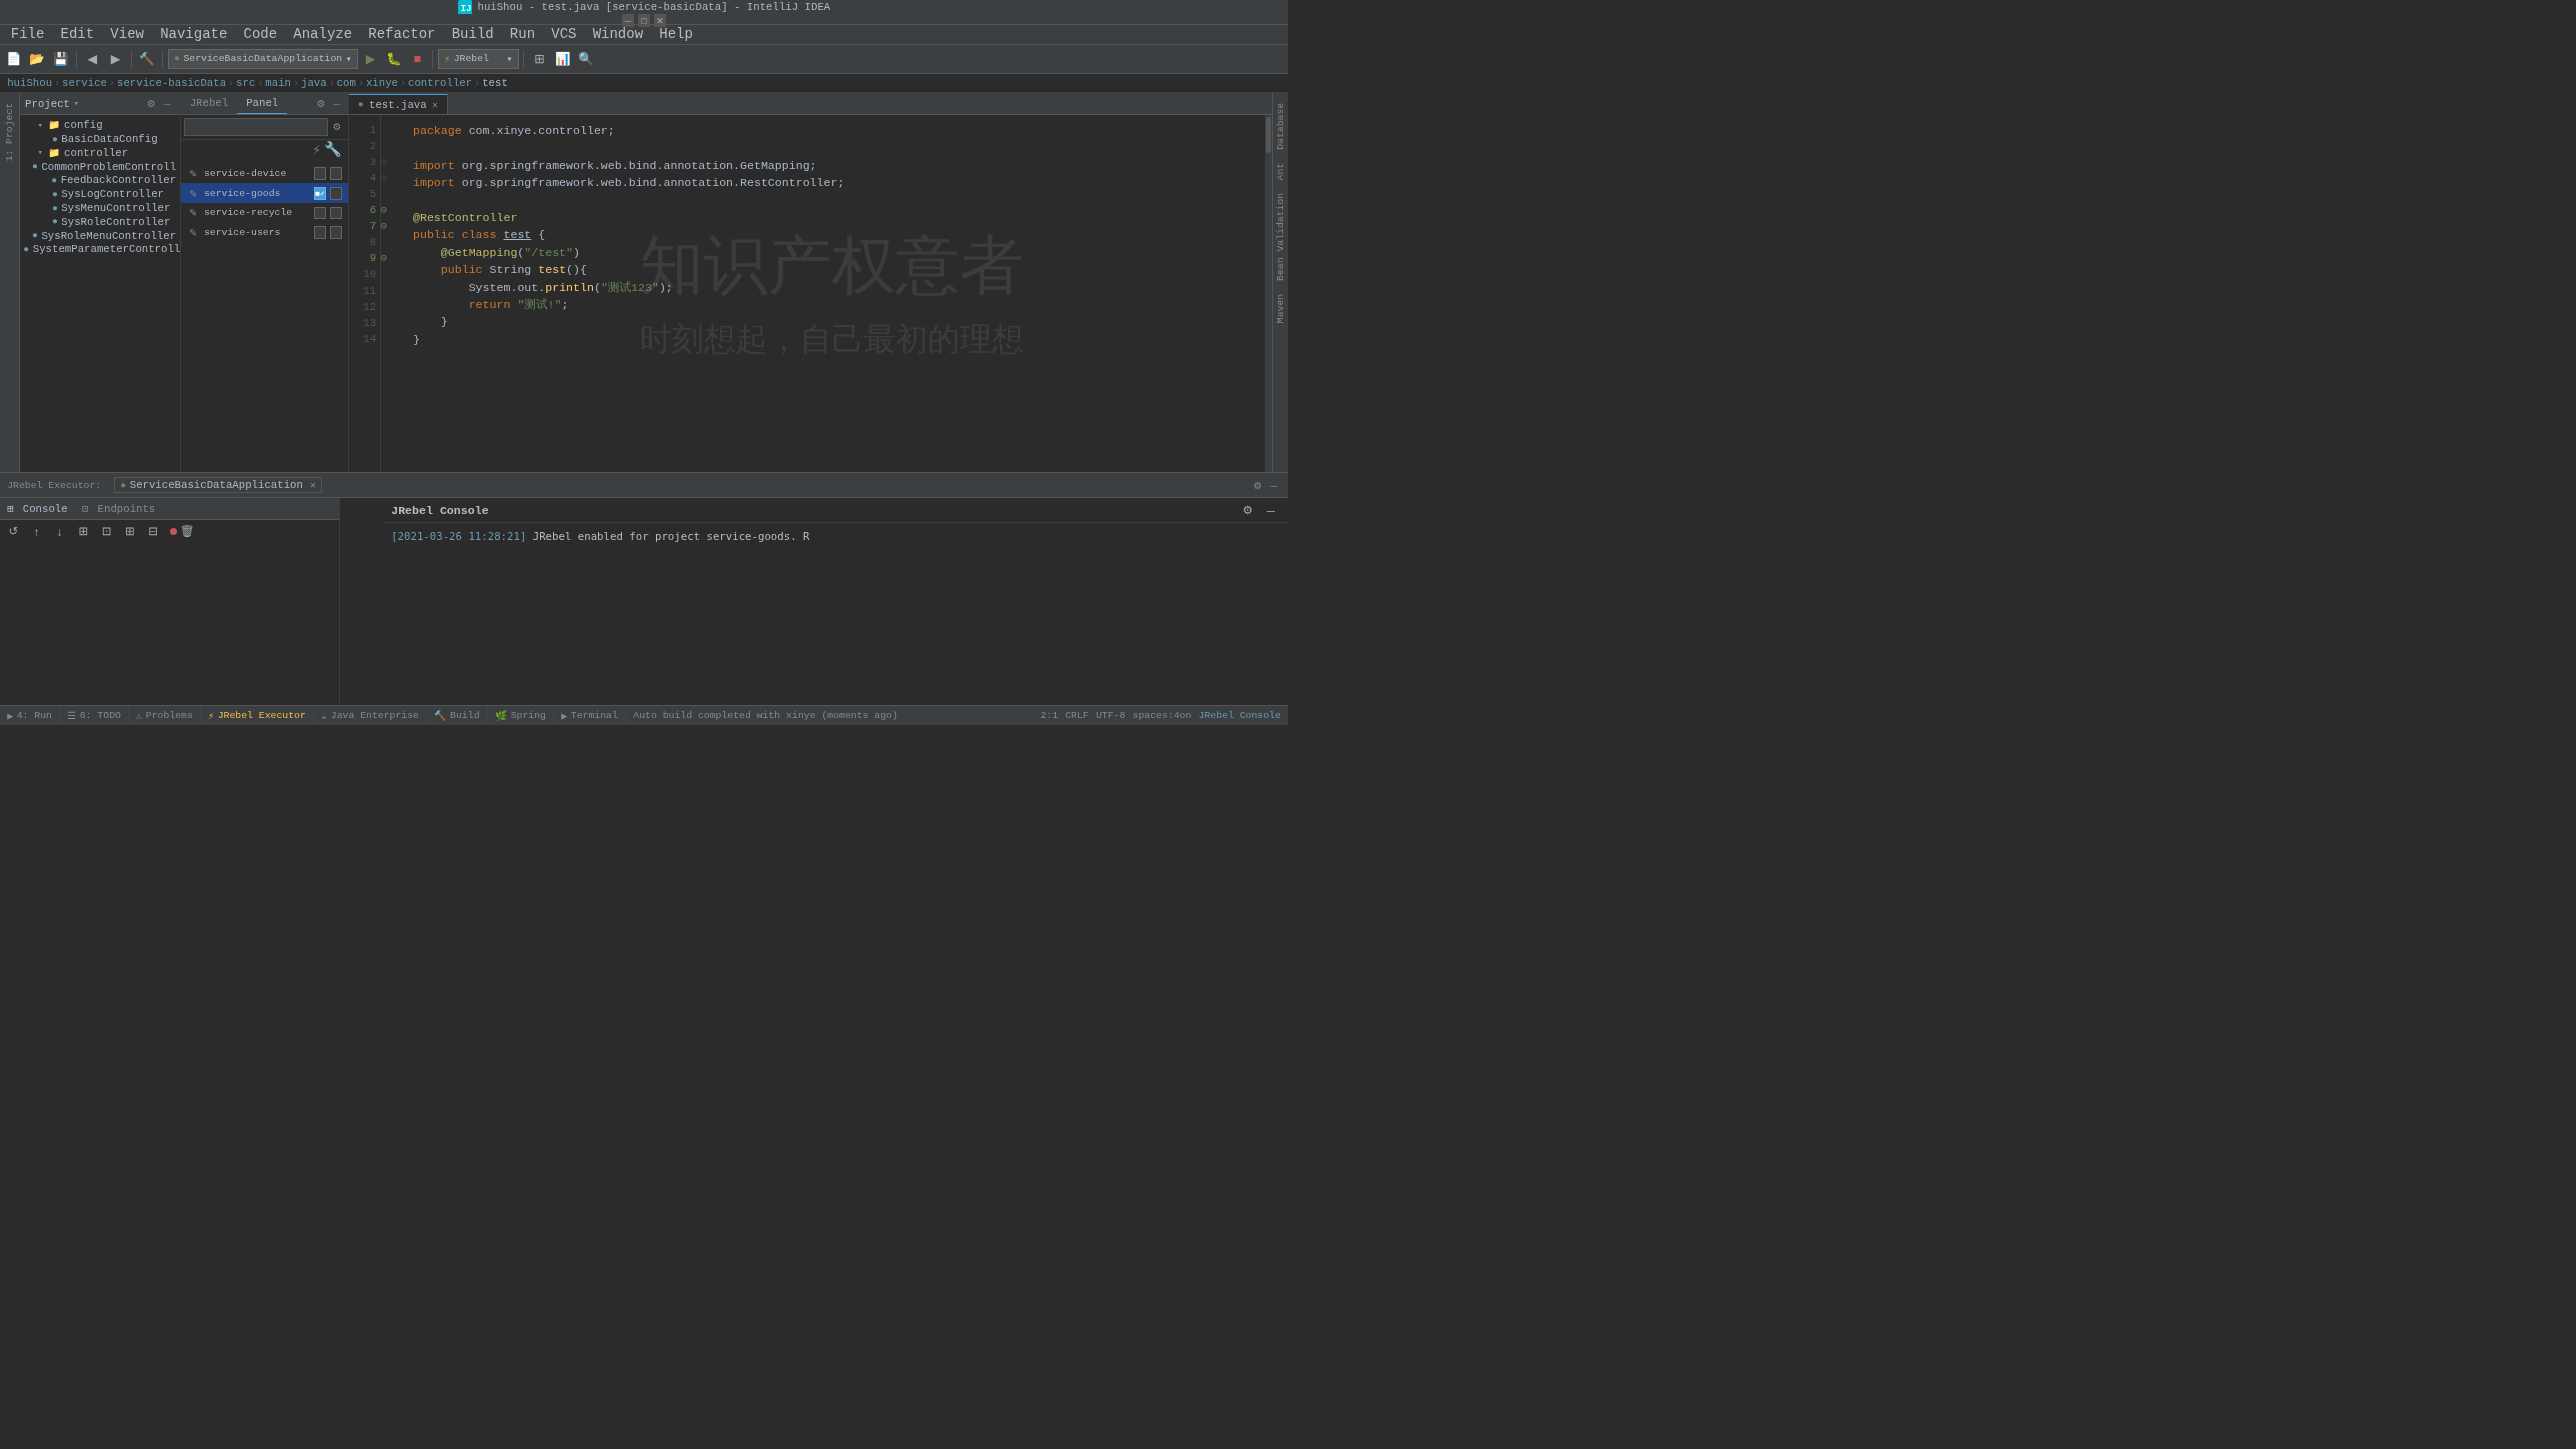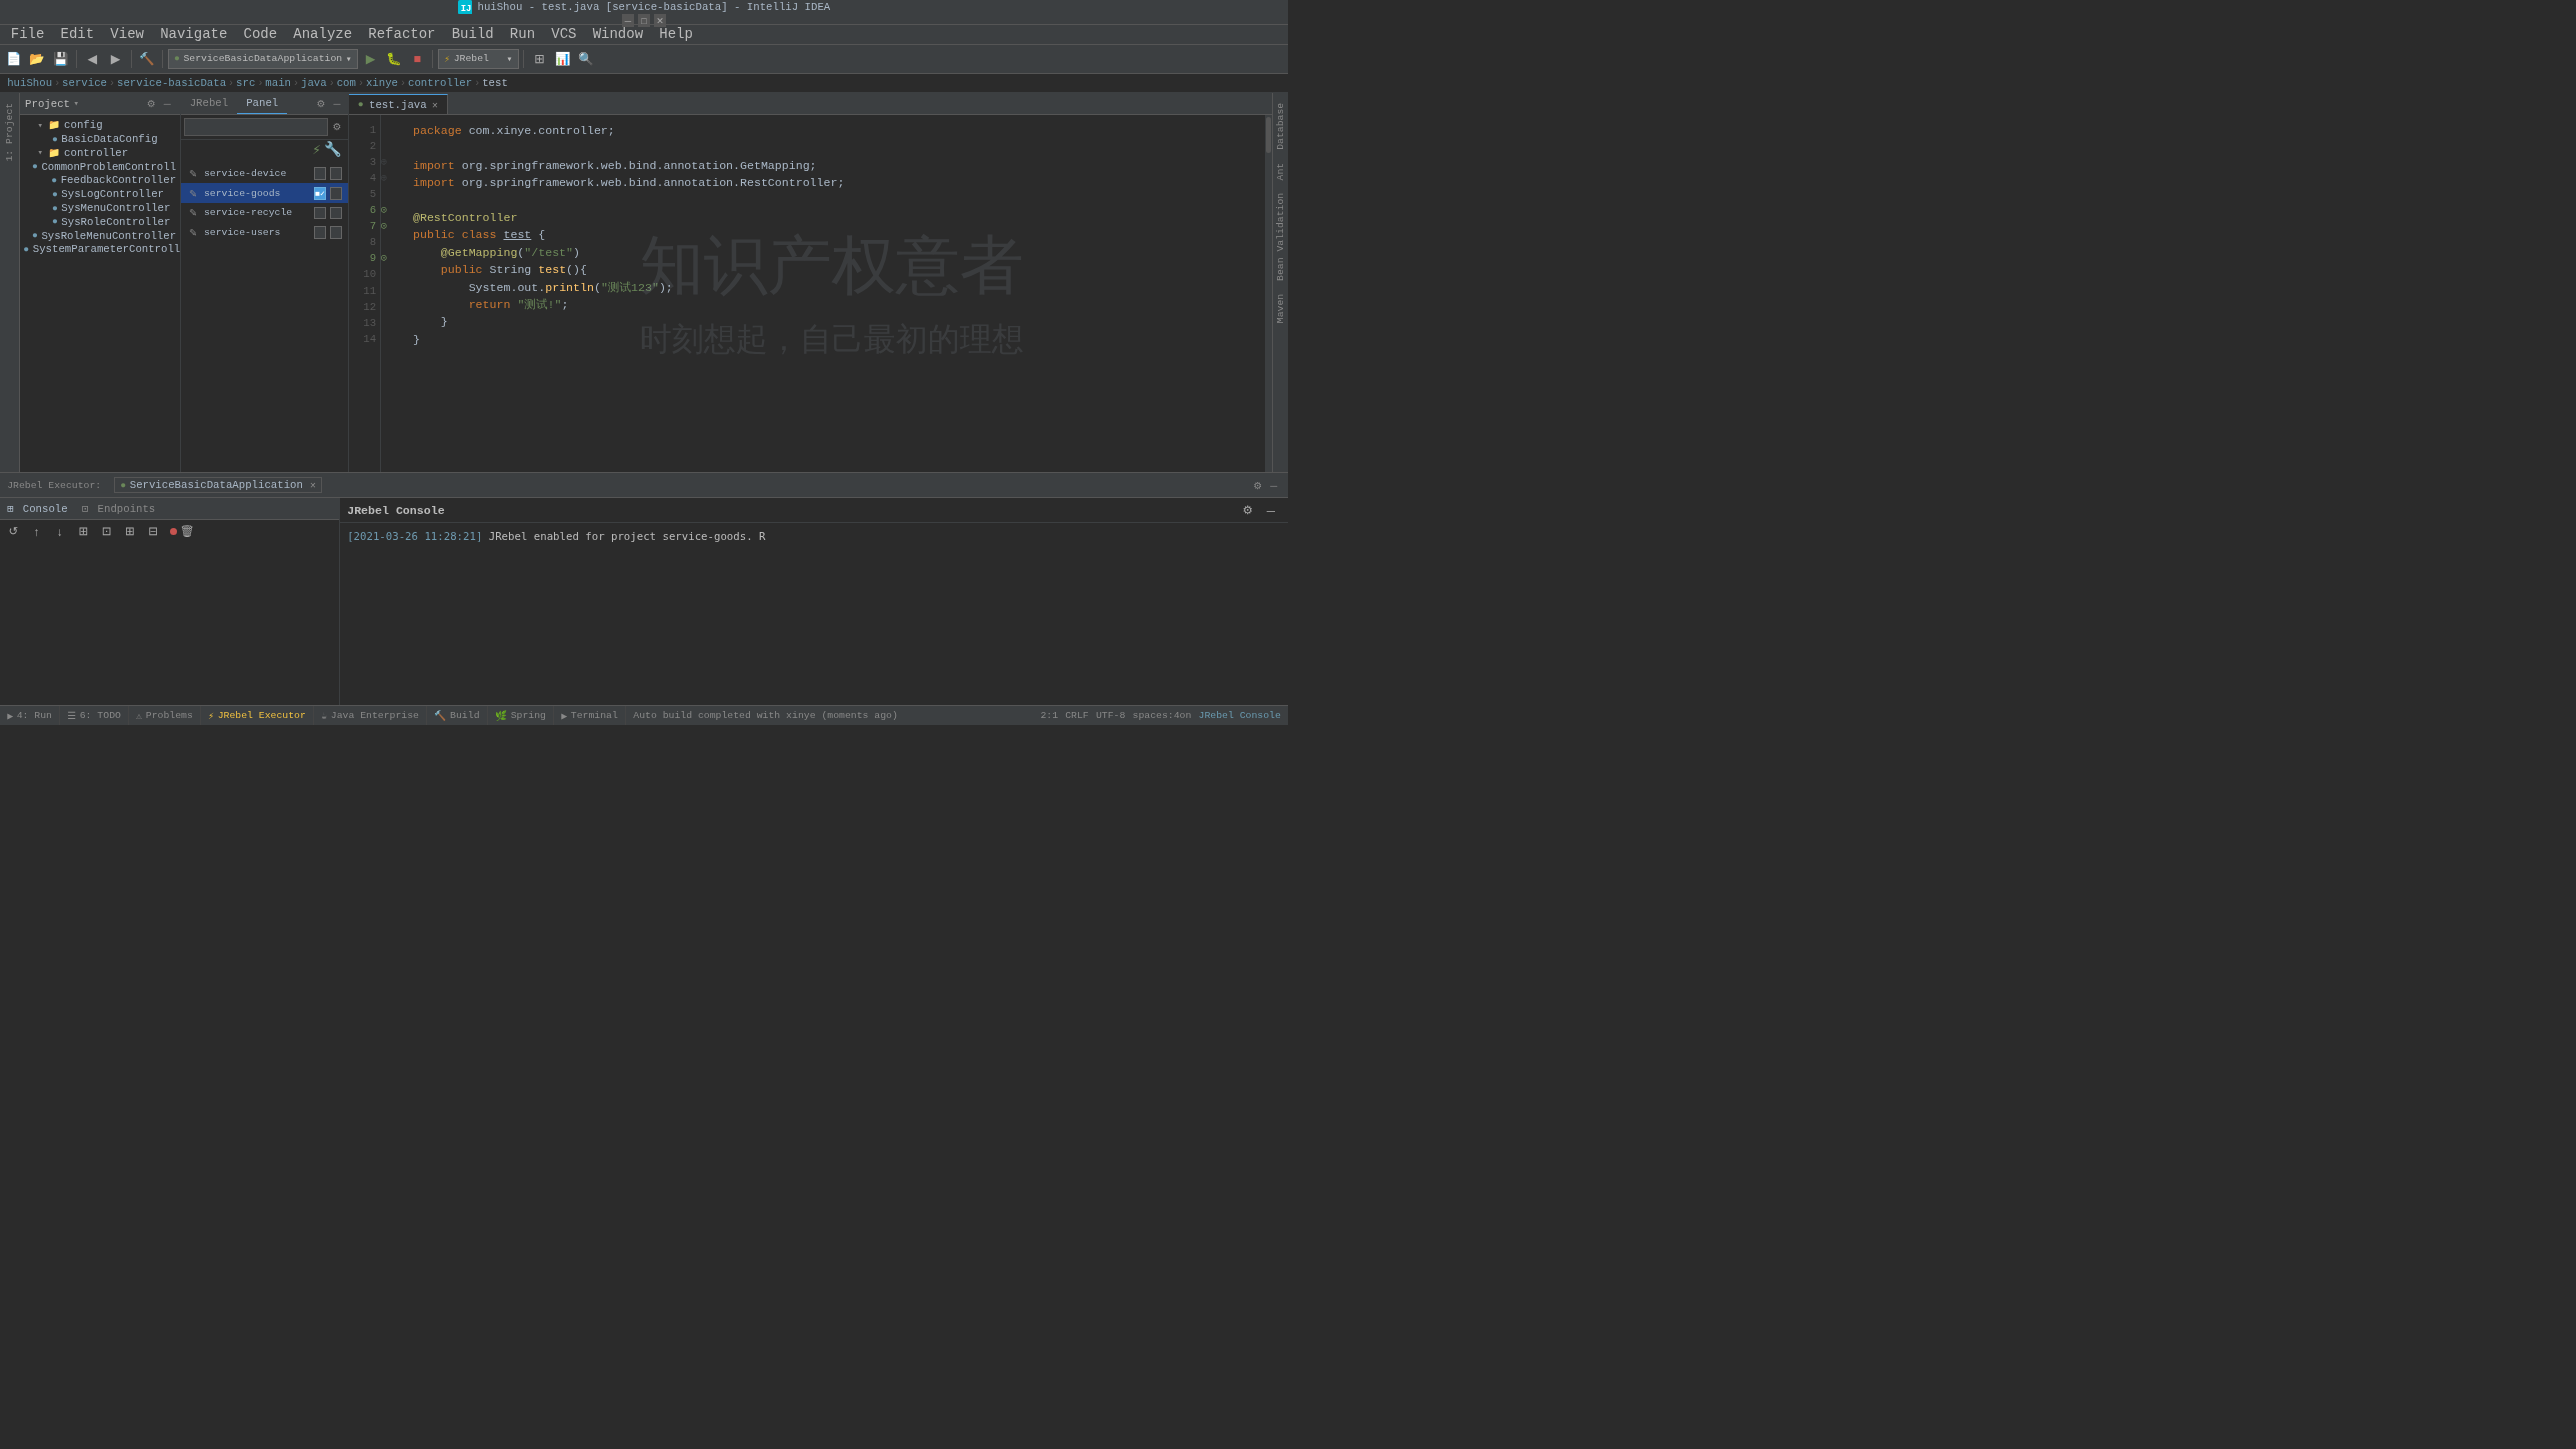--- a/index.html
+++ b/index.html
@@ -487,20 +487,21 @@
       width: 7.2px; height: 7.2px;
       background: #c75450;
       border-radius: 50%;
       display: inline-block;
     }
 
     .bottom-main {
       display: flex;
       flex: 1;
       overflow: hidden;
+      gap: 44px;
     }
   </style>
 </head>
 <body>
 
 <div class="title-bar">
   <div class="title-bar-left">
     <svg width="14.3" height="14.3" viewBox="0 0 16 16" style="font-size:12px">
       <rect width="16" height="16" fill="#00bcd4" rx="2"></rect>
       <text x="3" y="12" font-size="10" fill="white" font-weight="bold">IJ</text>

